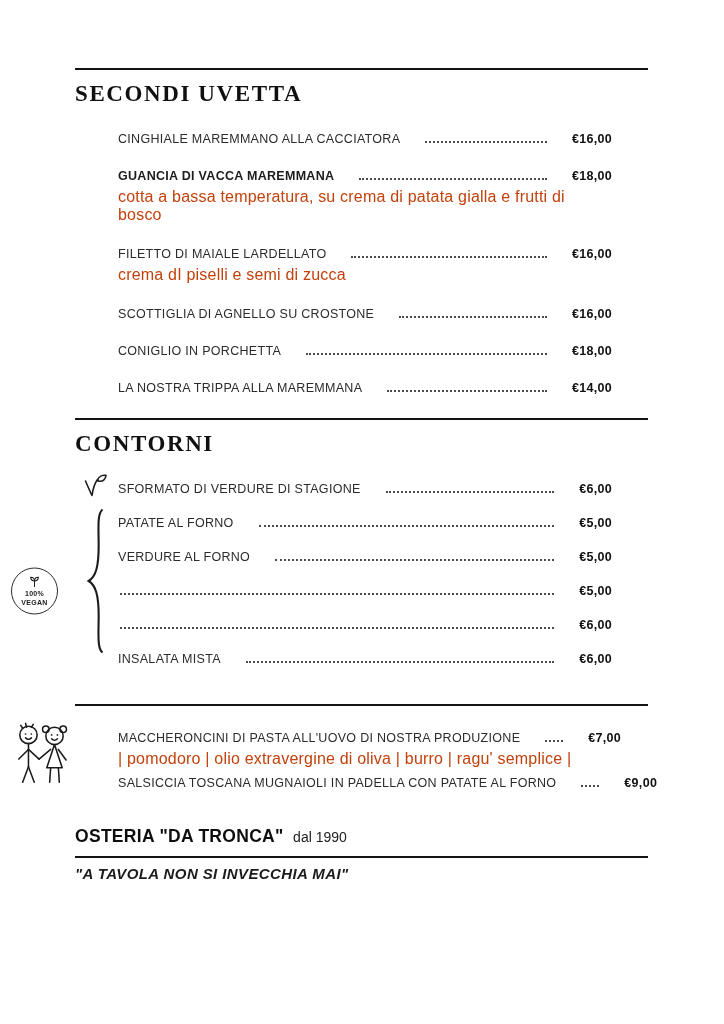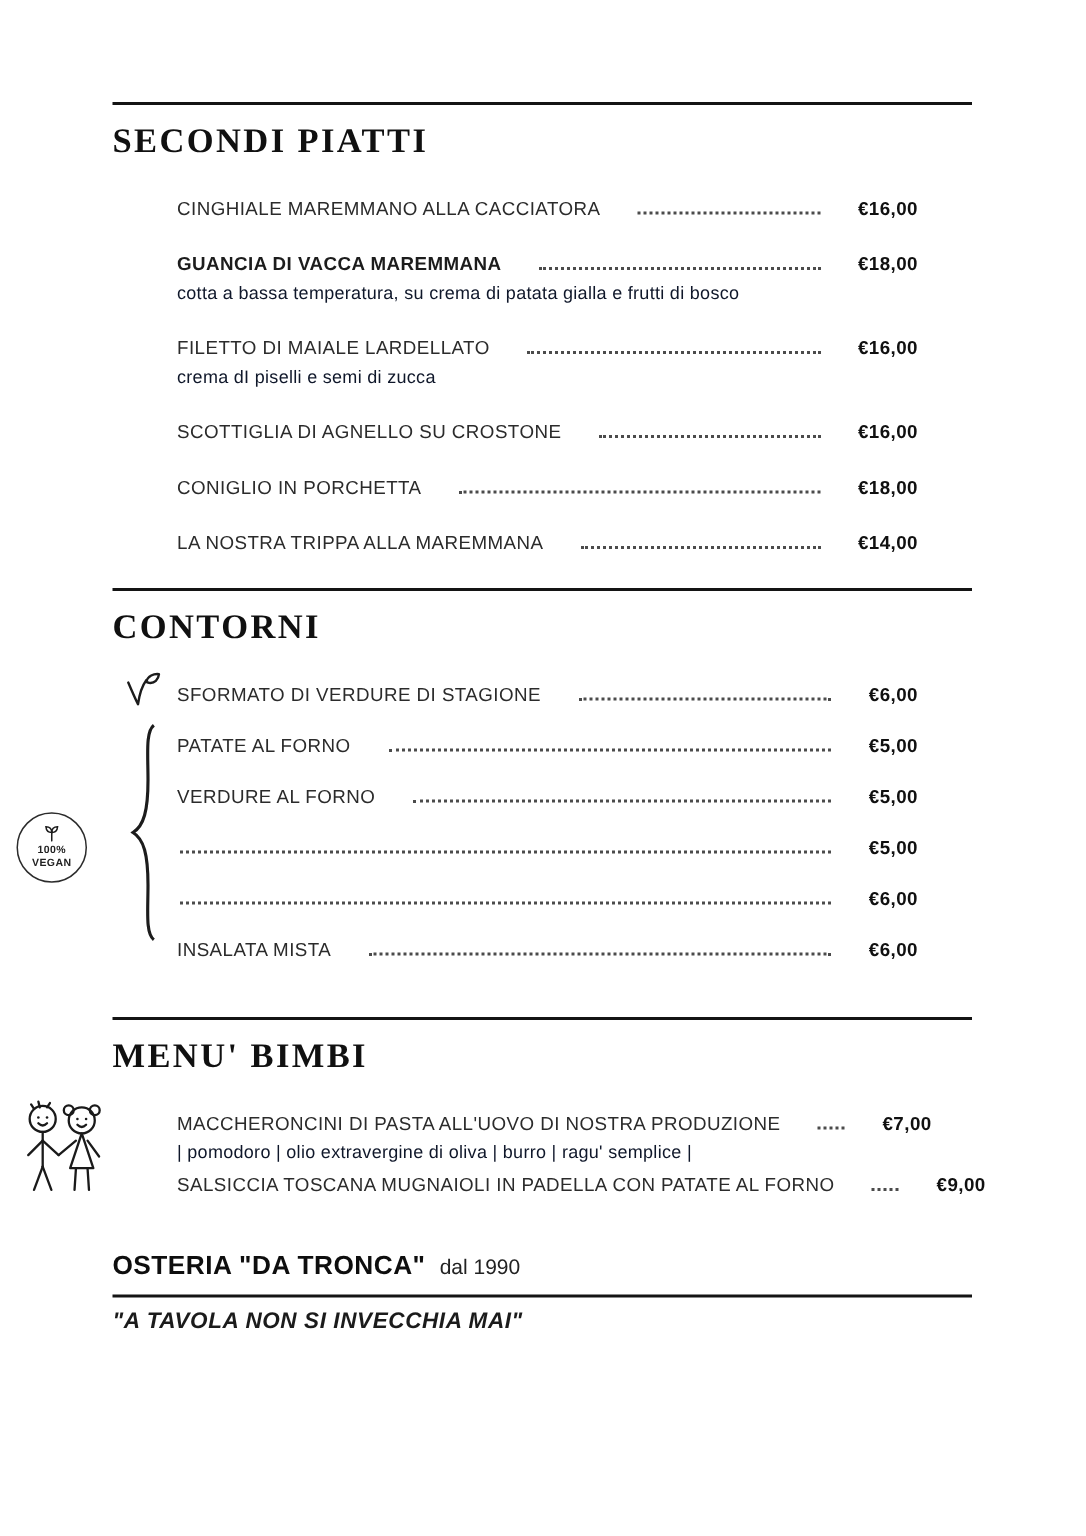--- a/index.html
+++ b/index.html
@@ -14,21 +14,21 @@
   .menu-section.s2 { margin-top:18px; }
   .menu-section.s3 { margin-top:38px; }
 
   .item { margin-bottom:23px; }
   .c-item { margin-bottom:20px; }
   .row { display:flex; align-items:flex-end;gap:23px; }
   .nm { font-size:12.5px; letter-spacing:.3px; white-space:nowrap; color:#2b2b2b; font-weight:400; }
   .nm .b, .nm.b { font-weight:700; color:#1c1c1c; }
   .dots { flex:1 1 auto; min-width:18px; border-bottom:2px dotted #4b4b4b; margin:0 2px 3px 2px; }
   .pr { font-size:12.5px; font-weight:700; white-space:nowrap; color:#101010; letter-spacing:.3px; }
-  .desc { font-size:12px; color:#0f172a; margin-top:5px; letter-spacing:.2px; }
+  .desc { font-size:16px; color:#c2410c; margin-top:5px; letter-spacing:.2px; }
 
   .lead-item { position:relative; }
   .leaf-icon { position:absolute; left:-37px; top:-8px; width:28px; height:28px;
                stroke:#1c1c1c; stroke-width:1.6; fill:none; stroke-linecap:round; stroke-linejoin:round; }
 
   .vegan-group { position:relative; margin-top:2px;text-align:right; }
   .brace { position:absolute; left:-31px; top:-8px; width:20px; height:calc(100% - 4px);
            stroke:#1c1c1c; stroke-width:2.1; fill:none; }
   .vegan-badge { position:absolute; left:-107px; top:50%; transform:translateY(-50%);
                  width:47px; height:47px; border:1.5px solid #2c2c2c; border-radius:50%;
@@ -50,21 +50,21 @@
   .tagline { margin-top:7px; font-style:italic; font-weight:700; font-size:15px;
              letter-spacing:.4px; color:#1b1b1b; }
 </style>
 </head>
 <body>
 
 <div class="page">
 
   <section class="menu-section s1">
     <div class="rule"></div>
-    <h2 class="section-title">SECONDI PIATTI</h2>
+    <h2 class="section-title">SECONDI UVETTA</h2>
     <div class="items">
 
       <div class="item">
         <div class="row">
           <span class="nm">CINGHIALE MAREMMANO ALLA CACCIATORA</span>
           <span class="dots"></span>
           <span class="pr">€16,00</span>
         </div>
       </div>
 
@@ -181,21 +181,20 @@
             <span class="pr">€6,00</span>
           </div>
         </div>
 
       </div>
     </div>
   </section>
 
   <section class="menu-section s3">
     <div class="rule"></div>
-    <h2 class="section-title">MENU' BIMBI</h2>
     <div class="items bimbi-items">
 
       <svg class="kids-icon" viewBox="0 0 56 84" aria-hidden="true">
         <circle cx="15" cy="15" r="9"></circle>
         <path d="M9 8 L7 5"></path>
           <path d="M13 7 L12 3"></path>
           <path d="M18 7 L20 4"></path>
         <circle class="fill" cx="12" cy="14" r="0.9"></circle>
           <circle class="fill" cx="18" cy="14" r="0.9"></circle>
         <path d="M12 18 C14 20 16 20 18 18"></path>

